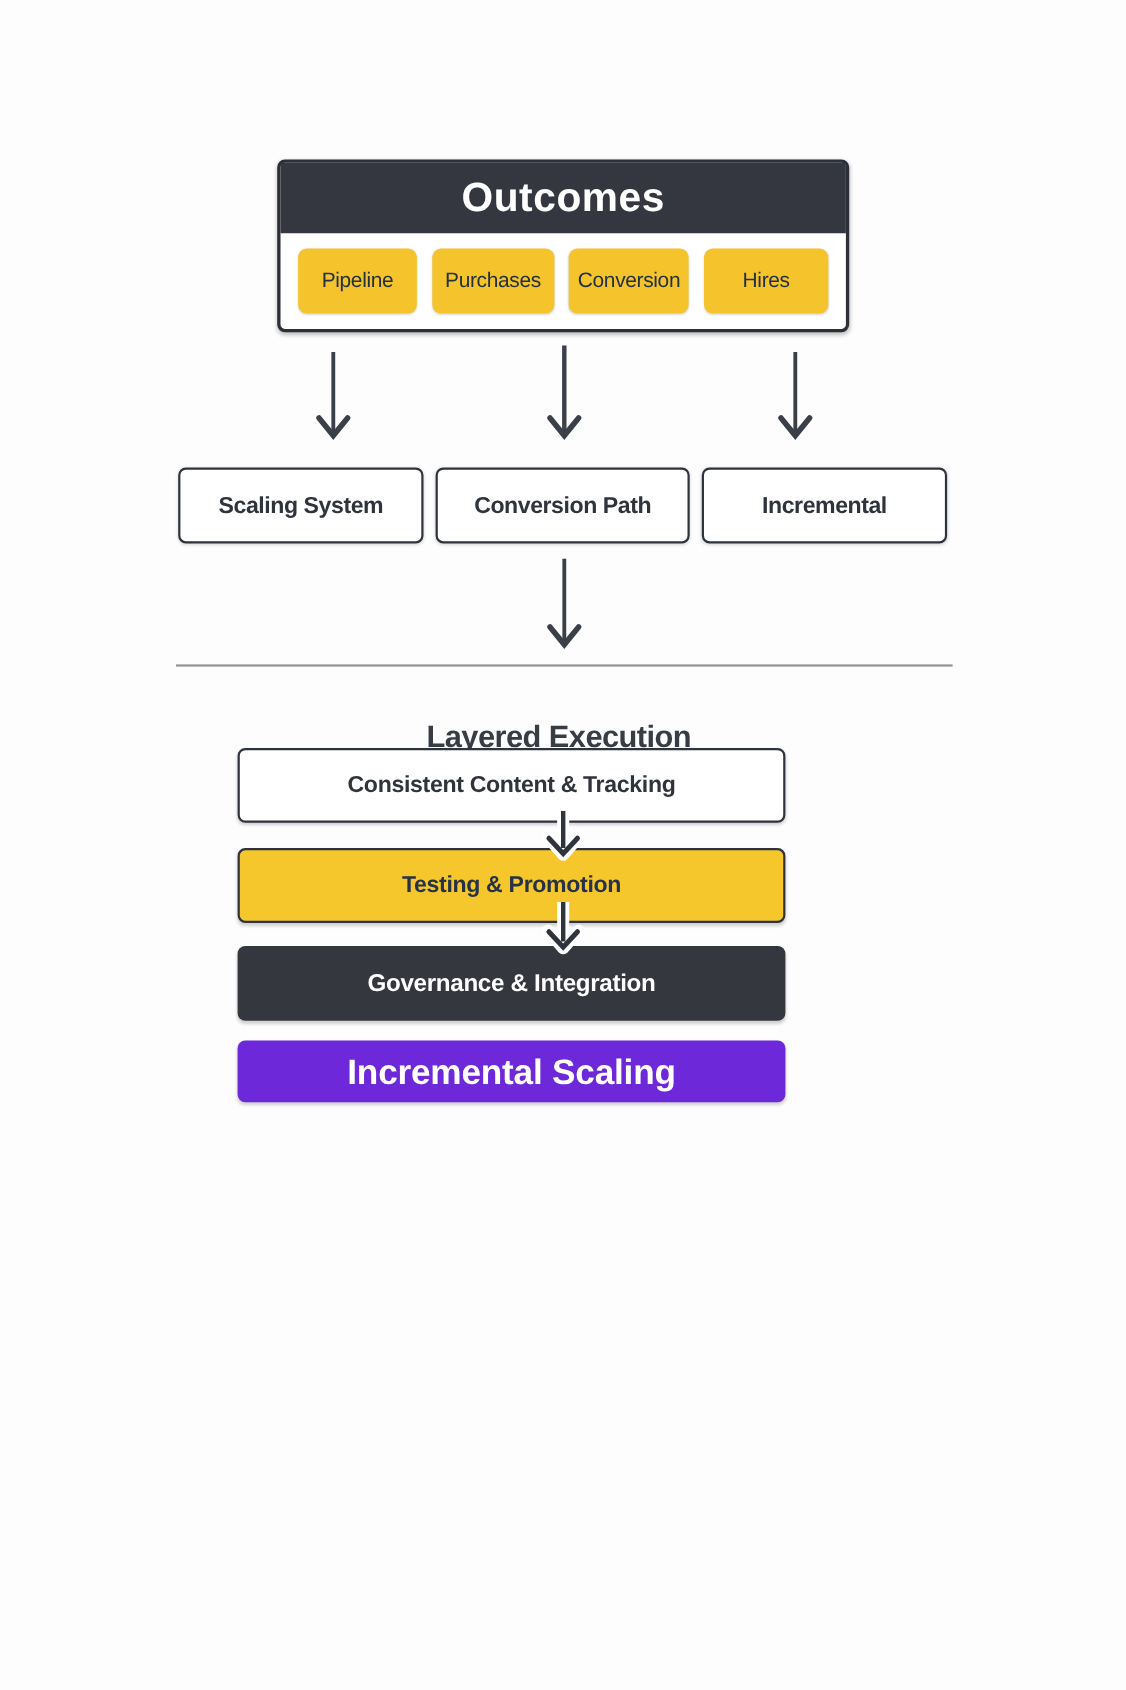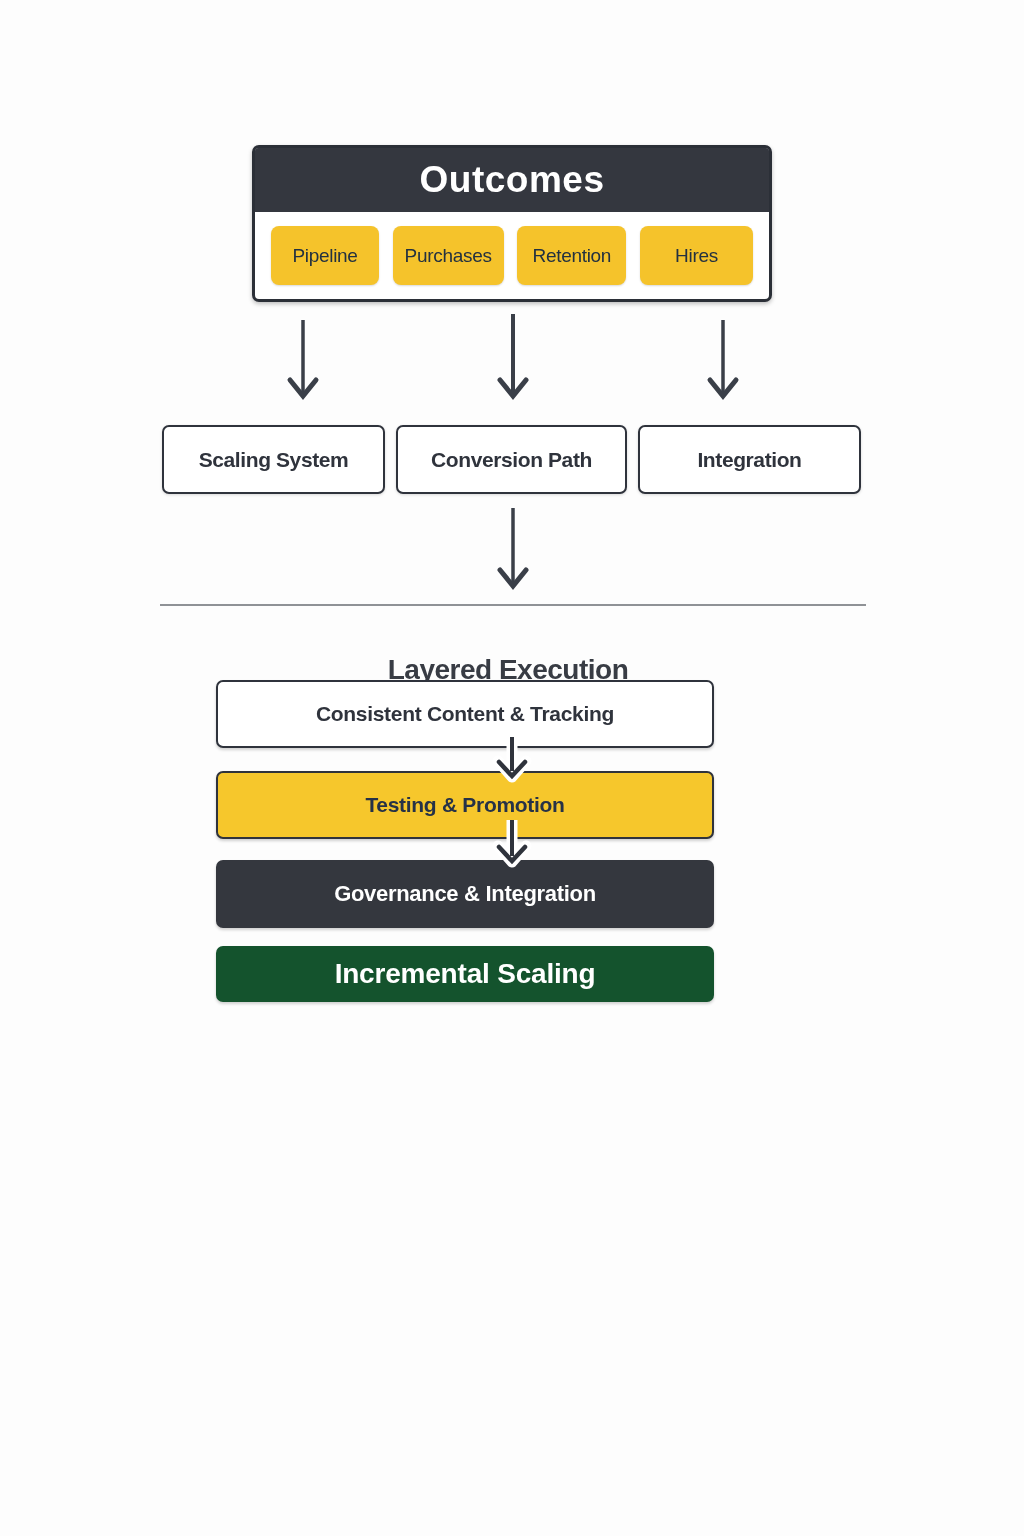--- a/index.html
+++ b/index.html
@@ -125,59 +125,59 @@
     color: #263247;
   }
   .layer-dark {
     top: 860px; height: 68px;
     background: #34373e;
     font-size: 22px;
     color: #ffffff;
   }
   .layer-dark-large {
     top: 946px; height: 56px;
-    background: #14532d;
-    font-size: 28px;
+    background: #6d28d9;
+    font-size: 32px;
     color: #ffffff;
     letter-spacing: -0.2px;
   }
 </style>
 </head>
 <body>
 
 <div class="canvas">
 
   <div class="outcomes-box">
     <div class="outcomes-header">
       <span class="outcomes-title">Outcomes</span>
     </div>
     <div class="chip-row">
       <div class="chip chip-0">Pipeline</div>
       <div class="chip chip-1">Purchases</div>
-      <div class="chip chip-2">Retention</div>
+      <div class="chip chip-2">Conversion</div>
       <div class="chip chip-3">Hires</div>
     </div>
   </div>
 
   <svg class="arrow" style="left:281px; top:318px;" width="44" height="88">
     <line x1="22" y1="2" x2="22" y2="74" stroke="#3a3f48" stroke-width="3.5"></line>
     <polyline points="9,62 22,78 35,62" fill="none" stroke="#3a3f48" stroke-width="5" stroke-linecap="round" stroke-linejoin="miter"></polyline>
   </svg>
   <svg class="arrow" style="left:491px; top:312px;" width="44" height="94">
     <line x1="22" y1="2" x2="22" y2="80" stroke="#3a3f48" stroke-width="4"></line>
     <polyline points="9,68 22,84 35,68" fill="none" stroke="#3a3f48" stroke-width="5" stroke-linecap="round" stroke-linejoin="miter"></polyline>
   </svg>
   <svg class="arrow" style="left:701px; top:318px;" width="44" height="88">
     <line x1="22" y1="2" x2="22" y2="74" stroke="#3a3f48" stroke-width="3.5"></line>
     <polyline points="9,62 22,78 35,62" fill="none" stroke="#3a3f48" stroke-width="5" stroke-linecap="round" stroke-linejoin="miter"></polyline>
   </svg>
 
   <div class="system-box system-0">Scaling System</div>
   <div class="system-box system-1">Conversion Path</div>
-  <div class="system-box system-2">Integration</div>
+  <div class="system-box system-2">Incremental</div>
 
   <svg class="arrow" style="left:491px; top:506px;" width="44" height="90">
     <line x1="22" y1="2" x2="22" y2="76" stroke="#3a3f48" stroke-width="3.5"></line>
     <polyline points="9,64 22,80 35,64" fill="none" stroke="#3a3f48" stroke-width="5" stroke-linecap="round" stroke-linejoin="miter"></polyline>
   </svg>
 
   <div class="divider"></div>
 
   <div class="exec-title">Layered Execution</div>
 

